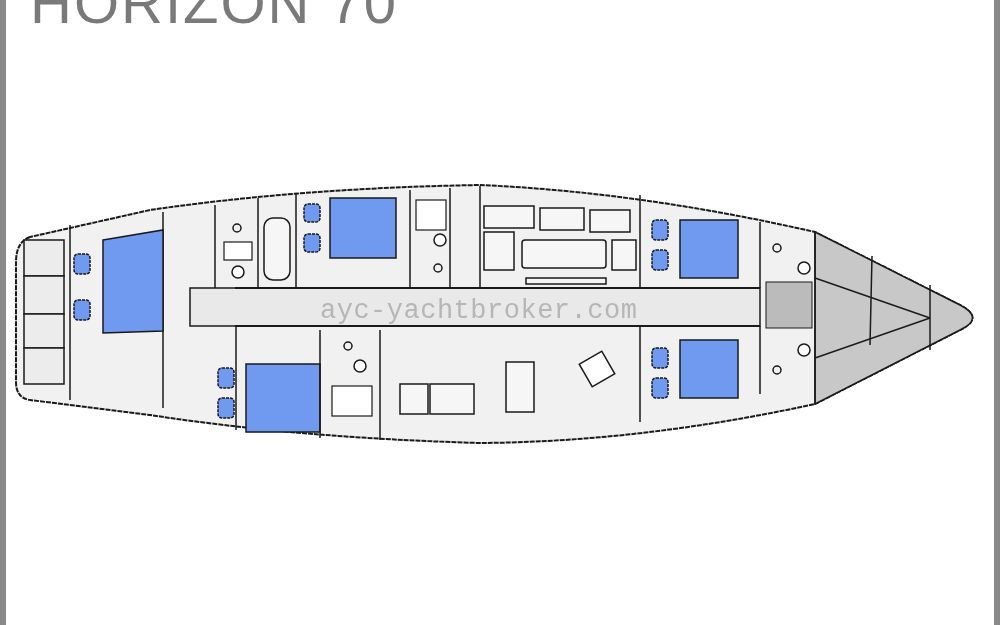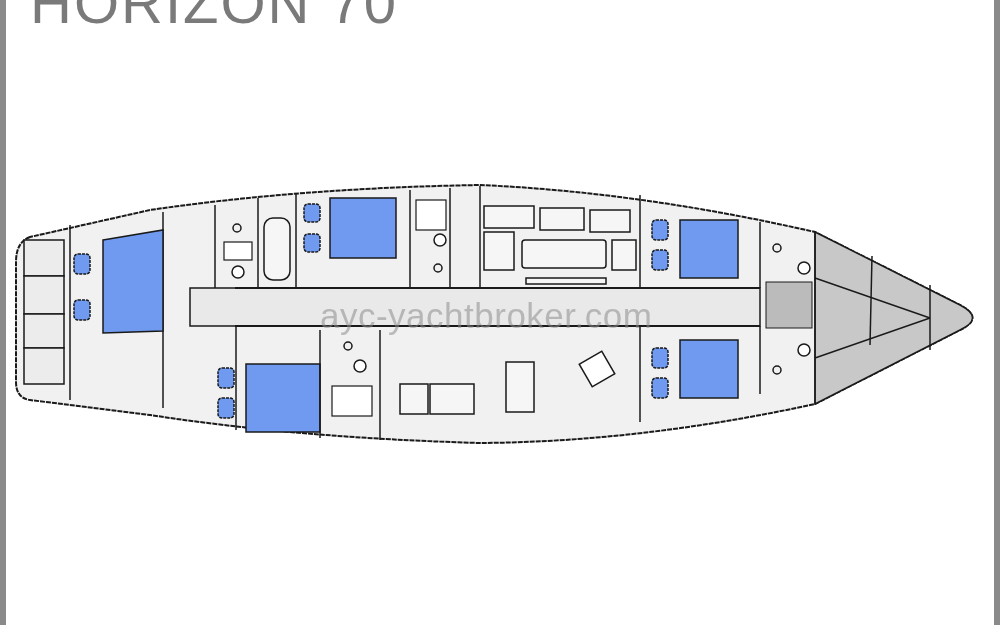--- a/index.html
+++ b/index.html
@@ -1,21 +1,21 @@
 <!DOCTYPE html>
 <html><head>
 <meta charset="utf-8">
 <style>
   html,body{margin:0;padding:0;background:#fff;}
   body{width:1000px;height:625px;position:relative;overflow:hidden;font-family:"Liberation Sans",sans-serif;}
   .frame-left{position:absolute;left:0;top:0;width:6px;height:625px;background:#8a8a8a;}
   .frame-right{position:absolute;right:0;top:0;width:6px;height:625px;background:#8a8a8a;}
   .title{position:absolute;left:30px;top:-26px;font-size:58px;color:#7a7a7a;letter-spacing:2px;line-height:1;white-space:nowrap;}
   .plan{position:absolute;left:0;top:0;width:1000px;height:625px;}
-  .watermark{position:absolute;left:320px;top:296px;font-size:35px;color:rgba(140,140,140,0.55);white-space:nowrap;letter-spacing:0.5px;}
+  .watermark{position:absolute;left:320px;top:296px;font-size:27px;color:rgba(140,140,140,0.55);white-space:nowrap;letter-spacing:0.5px;font-family:Liberation Mono, monospace;}
 </style>
 </head>
 <body>
 
 <div class="frame-left"></div>
 <div class="frame-right"></div>
 <div class="title">HORIZON 70</div>
 
 <svg class="plan" viewBox="0 0 1000 625" xmlns="http://www.w3.org/2000/svg">
 

